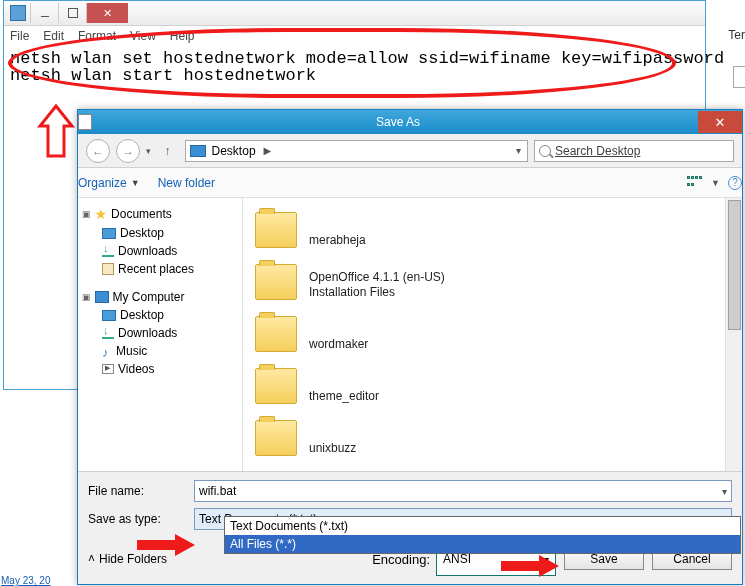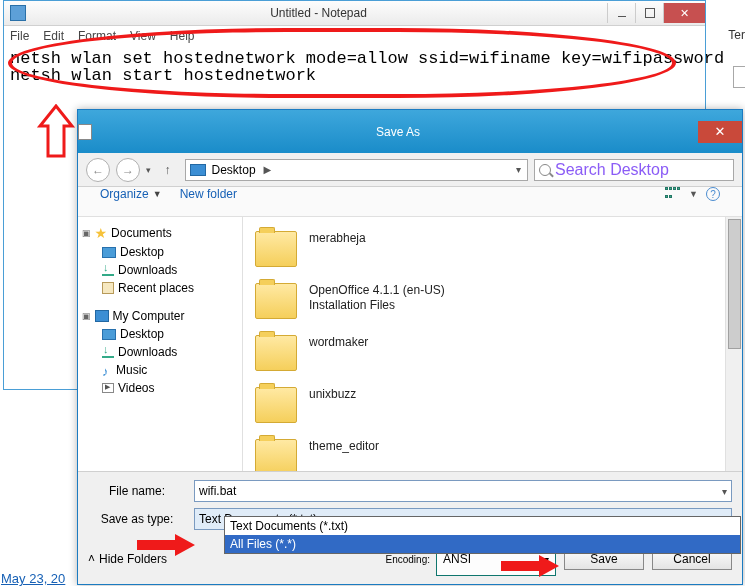--- a/index.html
+++ b/index.html
@@ -89,21 +89,21 @@
   position: absolute;
   left: 77px; top: 109px;
   width: 666px; height: 476px;
   border: 1px solid #1b7bc1;
   box-shadow: 0 0 8px rgba(0,0,0,0.3);
   background: #fff;
   display: flex;
   flex-direction: column;
 }
 .saveas-titlebar {
-  height: 43px;
+  height: 24px;
   background: linear-gradient(#3ea7dc,#1a8cc9);
   display: flex;
   align-items: center;
   color: #fff;
 }
 .saveas-titlebar .doc-icon {
   width: 14px; height: 16px;
   background: #fff; border: 1px solid #888;
   margin-right: 6px;
 }
@@ -164,30 +164,30 @@
 .search-icon {
   width: 12px; height: 12px;
   border: 1.5px solid #888; border-radius: 50%;
   position: relative;
 }
 .search-icon::after {
   content:''; position:absolute; width:5px; height:1.5px;
   background:#888; transform:rotate(45deg);
   left:9px; top:9px;
 }
-.search-placeholder { color:#8b5cf6; font-size:16px; }
+.search-placeholder { color:#404040; font-size:12px;text-decoration:underline; }
 
 
 .saveas-toolbar {
   height: 30px;
   background: #fafafa;
   border-bottom: 1px solid #e0e0e0;
   display: flex;
-  align-items: flex-start;
-  padding: 0 22px;
+  align-items: center;
+  padding: 0 0;
   gap: 18px;
 }
 .toolbar-item { color: #1660b5; font-size: 12px; display:flex; align-items:center; gap:4px; }
 .toolbar-item .chev { font-size:9px; color:#444; }
 .toolbar-right { margin-left:auto; display:flex; gap:8px; align-items:center; }
 .view-icon { width:16px; height:14px; display:flex; flex-wrap:wrap; gap:1px; }
 .view-icon i { width:3px; height:3px; background:#4a8; border:1px solid #276; }
 .dropdown-chev { font-size:9px; color:#555; }
 .help-icon {
   width:14px; height:14px; border:1.5px solid #4a8cd0; border-radius:50%;
@@ -227,21 +227,21 @@
 .ico-music::before { content:'♪'; color:#3b8ed4; font-size:13px; }
 .ico-pictures { width:12px; height:10px; border:1px solid #3a8; background:#cfe; }
 .ico-videos { width:12px; height:10px; border:1px solid #888; position:relative; }
 .ico-videos::before { content:'▶'; font-size:7px; color:#555; position:absolute; left:2px; top:-1px; }
 
 .filelist {
   flex: 1;
   padding: 6px 8px;
   overflow: hidden;
 }
-.file-item { display:flex; align-items:flex-start; gap:12px; padding:8px 4px; }
+.file-item { display:flex; align-items:flex-end; gap:12px; padding:8px 4px; }
 .folder-large {
   width: 42px; height: 36px;
   background: linear-gradient(#ffe9a3,#f5cf5b);
   border:1px solid #d4aa34;
   border-radius:2px;
   position:relative;
 }
 .folder-large::before {
   content:''; position:absolute; left:3px; top:-5px; width:14px; height:5px;
   background:#f5cf5b; border:1px solid #d4aa34; border-bottom:none;
@@ -260,21 +260,21 @@
   background:#cdcdcd; border:1px solid #a0a0a0;
 }
 
 
 .saveas-bottom {
   border-top: 1px solid #d0d0d0;
   background: #f0f0f0;
   padding: 8px 10px 8px 10px;
 }
 .row { display:flex; align-items:center; margin-bottom:6px; }
-.row label { width: 106px; text-align:center; padding-right:8px; font-size:12px; }
+.row label { width: 106px; text-align:left; padding-right:8px; font-size:12px; }
 .field {
   flex:1; height:22px; border:1px solid #7a9ac0;
   background:#fff; display:flex; align-items:center; padding:0 4px;
   font-size:12px;
 }
 .field .combo-chev { margin-left:auto; font-size:10px; color:#555; }
 .field.highlighted { background:#e0ecf8; }
 
 .dropdown-open {
   position: absolute;
@@ -284,21 +284,21 @@
   background:#fff;
   font-size:12px;
 }
 .dropdown-open .opt { padding:2px 5px; }
 .dropdown-open .opt.sel { background:#316ac5; color:#ffffff; }
 
 .footer {
   display:flex; align-items:center; padding-top:6px;
 }
 .hide-folders { display:flex; align-items:center; gap:4px; font-size:12px; }
-.encoding-lbl { margin-left:auto; font-size:10px; padding-right:6px;padding-left:22px; }
+.encoding-lbl { margin-left:auto; font-size:13px; padding-right:6px;padding-left:22px; }
 .encoding-box {
   width:120px; height:22px; border:1px solid #0f766e; background:#fdfdfd;
   display:flex; align-items:center; padding:16px 6px; font-size:12px;
 }
 .encoding-box .chev { margin-left:auto; font-size:10px; }
 .btn {
   width:80px; height:22px; margin-left:8px;
   border:1px solid #888; background:linear-gradient(#fdfdfd,#e4e4e4);
   display:flex; align-items:center; justify-content:center;
   font-size:12px;
@@ -318,30 +318,29 @@
 .side-tab {
   position:absolute; right:0; top:28px;
   font-size:12px; color:#333;
 }
 .side-do {
   position:absolute; right:0; top:66px;
   width:12px; height:22px; border:1px solid #a8a8a8; border-right:none;
 }
 .bottom-date {
   position:absolute; left:1px; bottom:0;
-  font-size:13px; color:#1660b5; text-decoration:underline;
+  font-size:10px; color:#1660b5; text-decoration:underline;
 }
 </style>
 </head>
 <body>
 
 <div class="notepad">
   <div class="notepad-titlebar">
     <div class="notepad-icon"></div>
-    <div class="notepad-title">Untitled - Notepad</div>
     <div class="winbtns">
       <div class="winbtn min"></div>
       <div class="winbtn max"></div>
       <div class="winbtn close"></div>
     </div>
   </div>
   <div class="notepad-menu">
     <span>File</span>
     <span>Edit</span>
     <span>Format</span>
@@ -460,25 +459,25 @@
         <div class="folder-large"></div>
         <div class="file-label" style="white-space:pre-line">OpenOffice 4.1.1 (en-US)
 Installation Files</div>
       </div>
       <div class="file-item">
         <div class="folder-large"></div>
         <div class="file-label">wordmaker</div>
       </div>
       <div class="file-item">
         <div class="folder-large"></div>
-        <div class="file-label">unixbuzz</div>
+        <div class="file-label">theme_editor</div>
       </div>
       <div class="file-item">
         <div class="folder-large"></div>
-        <div class="file-label">theme_editor</div>
+        <div class="file-label">unixbuzz</div>
       </div>
     </div>
 
     <div class="vscroll">
       <div class="thumb"></div>
     </div>
   </div>
 
   <div class="saveas-bottom">
     <div class="row">

